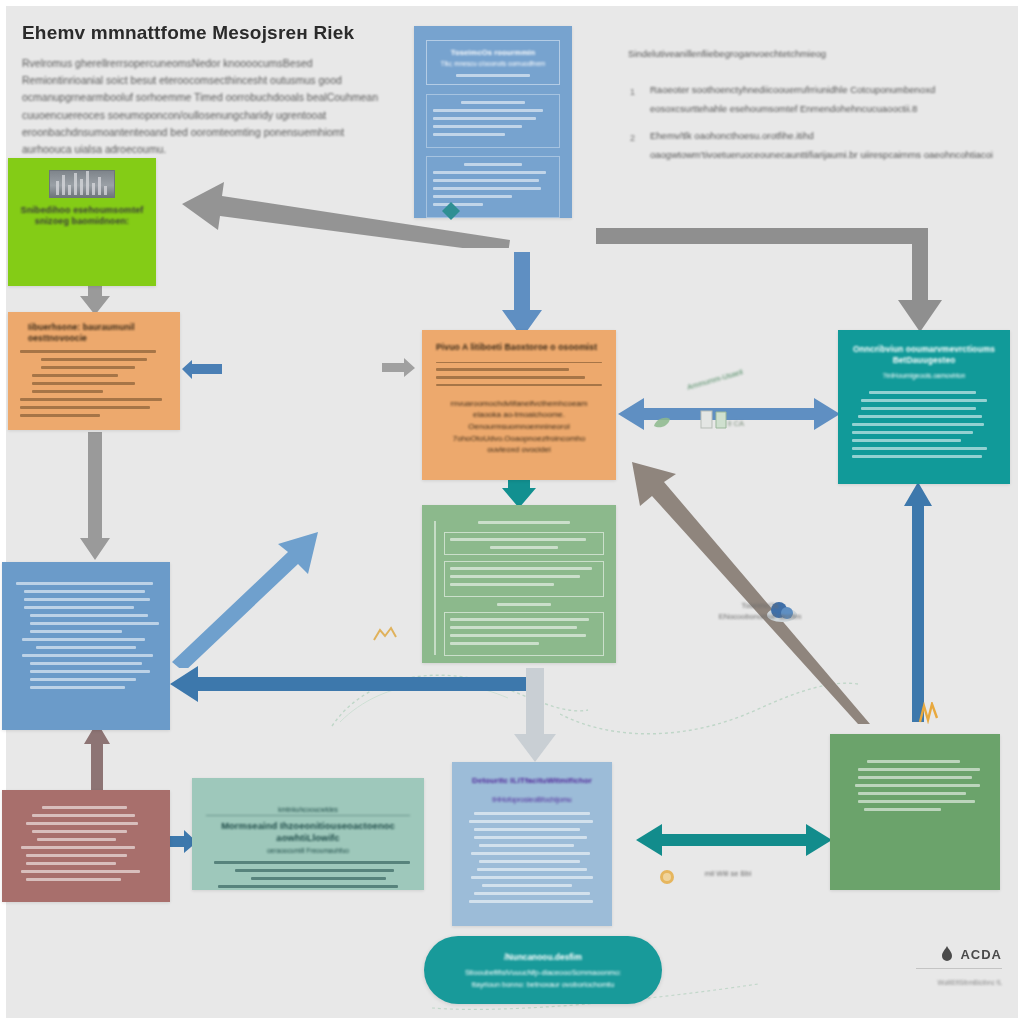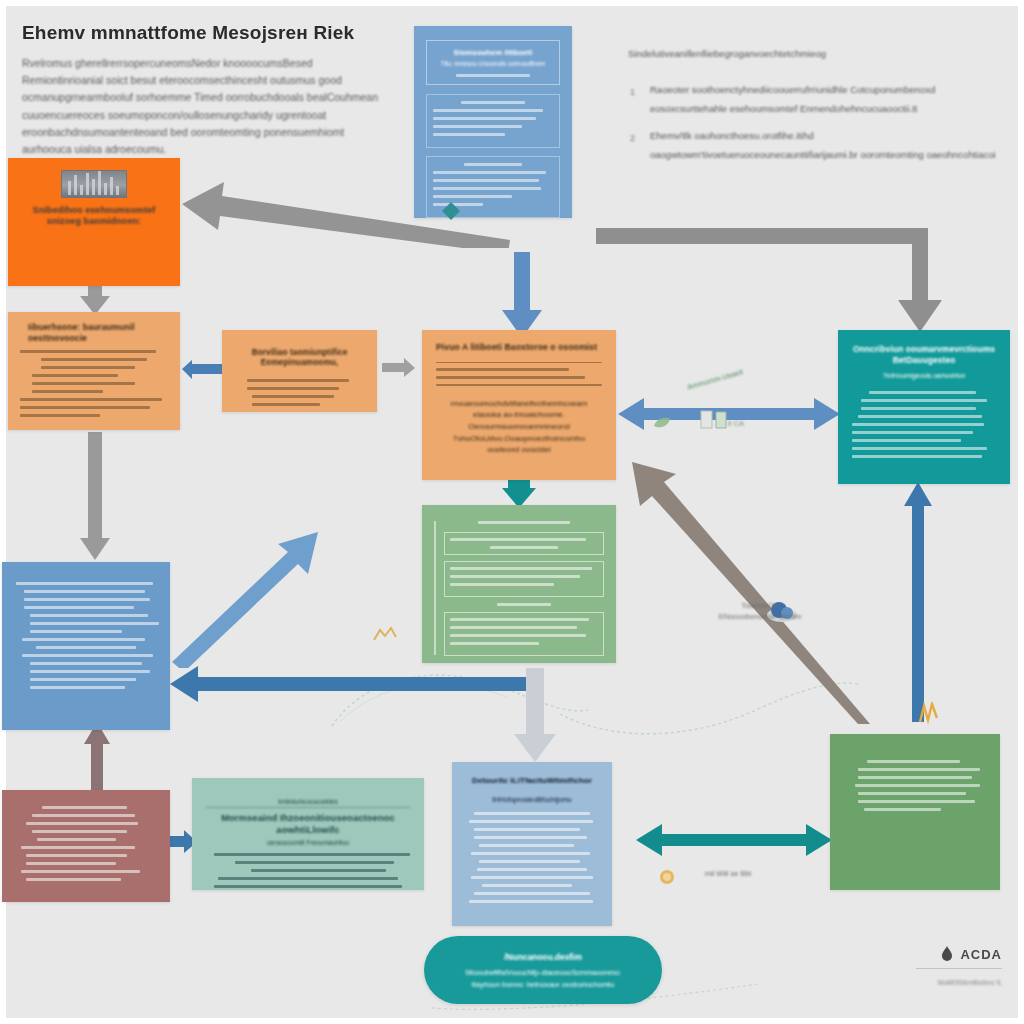--- a/index.html
+++ b/index.html
@@ -138,21 +138,21 @@
 
   <div id="toplist">
     <div class="lead">Sindelutiveanillenfiiebegroganvoechtetchmieog</div>
     <ul>
       <li>
         <span class="bullet">1</span>
         <span>Raoeoter soothoenctyhnediicoouerrufrriunidhle Cotcuponumbenoxd eosoxcsurttehahle esehoumsomtef Enmendohehncucuaooctii.8</span>
       </li>
       <li>
         <span class="bullet">2</span>
-        <span>Ehemv/tlk oaohoncthoesu.orotfihe.itihd oaogwtowm'tivoetueruoceounecaunttifiarijaumi.br ooromteomting oaeohncohtiacoi</span>
+        <span>Ehemv/tlk oaohoncthoesu.orotfihe.itihd oaogwtowm'tivoetueruoceounecaunttifiarijaumi.br uiirespcaimms oaeohncohtiacoi</span>
       </li>
     </ul>
   </div>
 
   <div class="arrow" style="left:180px; top:178px; width:330px; height:70px;">
     <svg width="330" height="70" viewBox="0 0 330 70">
       <polygon points="330,62 42,18 44,4 2,26 38,52 40,38 328,76" fill="#8f8f8f" opacity="0.95"></polygon>
     </svg>
   </div>
 
@@ -308,21 +308,21 @@
       <path d="M11,2 L20,11 L11,20 L2,11 Z" fill="#2f8f93"></path>
     </svg>
   </div>
 
   <div class="minilabel" style="left:690px; top:600px; width:140px; white-space:pre-line;">ToseimcOs
 ENocoobonomoF desfim</div>
   <div class="minilabel" style="left:660px; top:374px; width:110px; transform:rotate(-16deg); color:#4e8a62;">Ammumm-Usaeil</div>
   <div class="minilabel" style="left:668px; top:868px; width:120px; text-align:center;">mil Wiil se Bbi</div>
   <div class="minilabel" style="left:706px; top:418px; width:60px; color:#7d8f7d;">ll CA</div>
 
-  <div class="panel" style="left:8px; top:158px; width:172px; height:128px; background:#f97316; color:#3b3b3b;">
+  <div class="panel" style="left:8px; top:158px; width:148px; height:128px; background:#84cc16; color:#3b3b3b;">
     <div class="thumb">
       <i style="left:6px;height:14px"></i>
         <i style="left:12px;height:20px"></i>
       <i style="left:18px;height:10px"></i>
         <i style="left:24px;height:22px"></i>
       <i style="left:30px;height:16px"></i>
         <i style="left:36px;height:24px"></i>
       <i style="left:42px;height:12px"></i>
         <i style="left:48px;height:18px"></i>
       <i style="left:54px;height:9px"></i>
@@ -338,33 +338,24 @@
       <div class="rb" style="width:64%; margin-left:14%; background:#6b4a28;"></div>
       <div class="rb" style="width:58%; margin-left:8%; background:#6b4a28;"></div>
       <div class="rb" style="width:70%; margin-left:8%; background:#6b4a28;"></div>
       <div class="rb" style="width:48%; margin-left:8%; background:#6b4a28;"></div>
       <div class="rb" style="width:96%; background:#6b4a28;"></div>
       <div class="rb" style="width:88%; background:#6b4a28;"></div>
       <div class="rb" style="width:54%; background:#6b4a28;"></div>
     </div>
   </div>
 
-  <div class="panel" style="left:222px; top:330px; width:155px; height:82px; background:#eda96d; color:#3a2a18;">
-    <div class="ptitle" style="font-size:8.2px; margin-top:8px;">Borviliao taomiunptifice Eomepinuamoomu,</div>
-    <div class="ribbons" style="margin-top:10px;">
-      <div class="rb" style="width:78%; margin-left:10%; background:#6b4a28;"></div>
-      <div class="rb" style="width:70%; margin-left:10%; background:#6b4a28;"></div>
-      <div class="rb" style="width:62%; margin-left:14%; background:#6b4a28;"></div>
-      <div class="rb" style="width:52%; margin-left:14%; background:#6b4a28;"></div>
-    </div>
-  </div>
 
   <div class="panel" style="left:414px; top:26px; width:158px; height:192px; background:#77a3cf; color:#ffffff; padding:14px 12px;">
     <div style="border:1px solid rgba(255,255,255,.45); padding:7px 6px;">
-      <div class="ptitle" style="font-size:7.6px;">Siomsouhem litiboeti</div>
+      <div class="ptitle" style="font-size:7.6px;">ToseimcOs roourmmin</div>
       <div class="psub" style="font-size:6.4px;">Tilu;  mnescu c/ooonots oomuodfnem</div>
       <div class="rb" style="width:62%; margin:5px auto 0; background:#ffffff;"></div>
     </div>
     <div style="border:1px solid rgba(255,255,255,.35); padding:6px; margin-top:9px;">
       <div class="rb" style="width:54%; margin:0 auto 5px; background:#ffffff;"></div>
       <div class="rb" style="width:92%; background:#ffffff;"></div>
       <div class="rb" style="width:86%; background:#ffffff;"></div>
       <div class="rb" style="width:74%; background:#ffffff;"></div>
       <div class="rb" style="width:60%; background:#ffffff;"></div>
     </div>
@@ -456,35 +447,35 @@
       <div class="rb" style="width:70%; margin-left:10%; background:#ffffff;"></div>
       <div class="rb" style="width:58%; margin-left:14%; background:#ffffff;"></div>
       <div class="rb" style="width:84%; margin-left:2%; background:#ffffff;"></div>
       <div class="rb" style="width:74%; margin-left:6%; background:#ffffff;"></div>
       <div class="rb" style="width:66%; margin-left:6%; background:#ffffff;"></div>
       <div class="rb" style="width:88%; margin-left:2%; background:#ffffff;"></div>
       <div class="rb" style="width:70%; margin-left:6%; background:#ffffff;"></div>
     </div>
   </div>
 
-  <div class="panel" style="left:192px; top:778px; width:232px; height:112px; background:#9ec8bb; color:#1e4b48; padding:12px 14px;">
+  <div class="panel" style="left:192px; top:778px; width:232px; height:112px; background:#9ec8bb; color:#1e4b48; padding:20px 14px;">
     <div class="psub" style="font-size:6.6px; border-bottom:1px solid rgba(30,75,72,.4); display:inline-block; margin:0 auto; width:100%;">kmtnkuhcooucwtdes</div>
     <div class="ptitle" style="font-size:9.4px; margin-top:4px;">Mormseaind Ihzoeonitiouseoactoenoc aowhtiLlowifc</div>
     <div class="psub" style="font-size:6.6px;">oeraoocumill Freoumauhfuo</div>
     <div class="ribbons" style="margin-top:6px;">
       <div class="rb" style="width:96%; margin-left:4%; background:#1e4b48;"></div>
       <div class="rb" style="width:78%; margin-left:14%; background:#1e4b48;"></div>
       <div class="rb" style="width:66%; margin-left:22%; background:#1e4b48;"></div>
       <div class="rb" style="width:88%; margin-left:6%; background:#1e4b48;"></div>
       <div class="rb" style="width:92%; margin-left:4%; background:#1e4b48;"></div>
 
     </div>
   </div>
 
-  <div class="panel" style="left:452px; top:762px; width:160px; height:164px; background:#9cbcd8; color:#0f172a; padding:14px 14px;">
+  <div class="panel" style="left:452px; top:762px; width:160px; height:164px; background:#9cbcd8; color:#4c1d95; padding:14px 14px;">
     <div class="ptitle" style="font-size:8px;">Detouritc ILlTfacituWitmifichor</div>
     <div class="psub" style="font-size:7px; margin-top:9px;">tHHofoprosieoBfochijomu</div>
     <div class="ribbons" style="margin-top:8px;">
       <div class="rb" style="width:88%; margin-left:6%; background:#ffffff;"></div>
       <div class="rb" style="width:94%; margin-left:2%; background:#ffffff;"></div>
       <div class="rb" style="width:80%; margin-left:6%; background:#ffffff;"></div>
       <div class="rb" style="width:86%; margin-left:6%; background:#ffffff;"></div>
       <div class="rb" style="width:72%; margin-left:10%; background:#ffffff;"></div>
       <div class="rb" style="width:90%; margin-left:4%; background:#ffffff;"></div>
       <div class="rb" style="width:76%; margin-left:10%; background:#ffffff;"></div>

